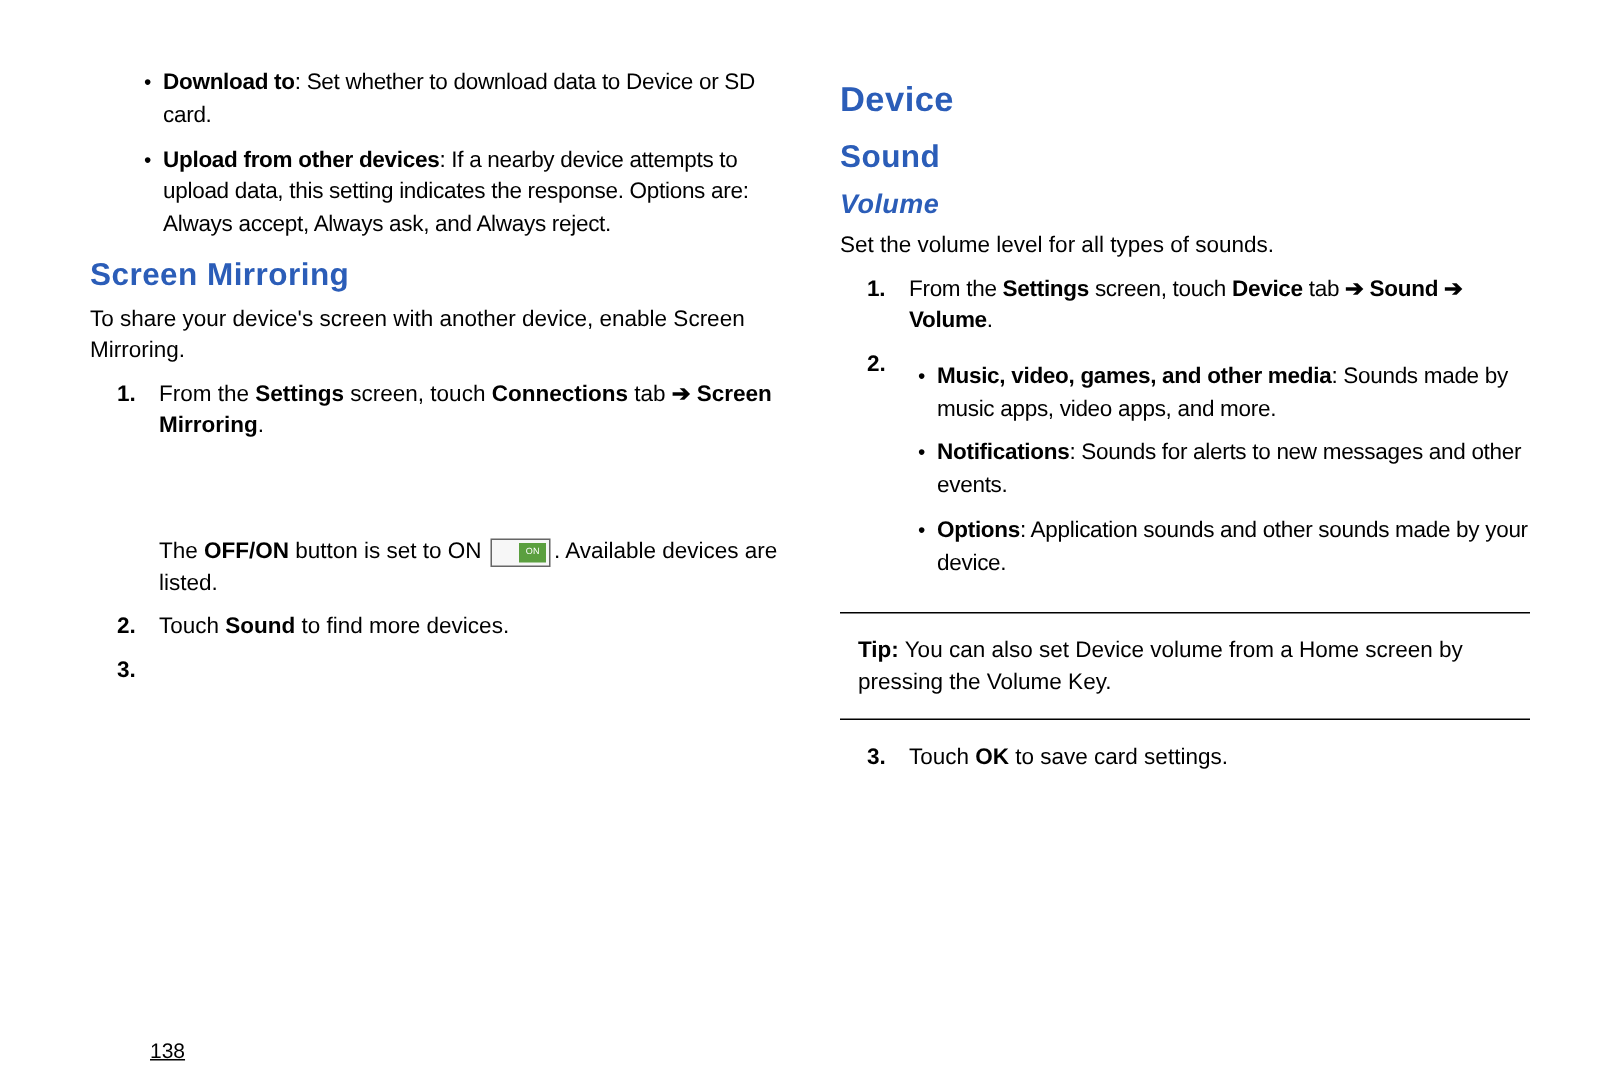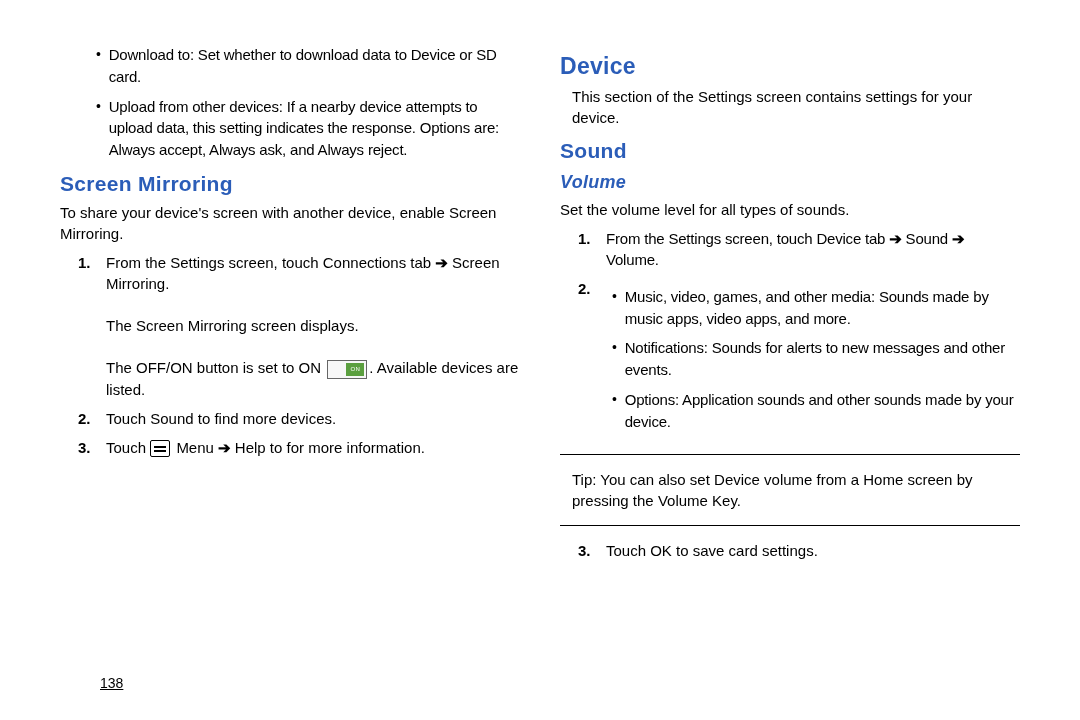--- a/index.html
+++ b/index.html
@@ -76,21 +76,21 @@
     min-width: 18px;
   }
   .sub-body {
     display: block;
   }
   .cond {
     font-family: Arial, Helvetica, sans-serif;
     letter-spacing: -0.2px;
   }
   .bold {
-    font-weight: 400;
+    font-weight: 700;
   }
   .arrow {
     font-weight: 700;
   }
   .icon-on {
     display: inline-block;
     vertical-align: middle;
     border: 1px solid #666;
     width: 38px;
     height: 17px;
@@ -132,21 +132,21 @@
   }
   .icon-menu::before { top: 5px; }
   .icon-menu::after { top: 9px; }
   .hr {
     border: none;
     border-top: 1.2px solid #000;
     margin: 14px 0;
   }
   .footer-num {
     position: absolute;
-    bottom: 26px;
+    bottom: 9px;
     left: 100px;
     font-size: 14px;
     text-decoration: underline;
   }
 </style>
 </head>
 <body>
 
 <div class="page">
 
@@ -168,44 +168,40 @@
     </div>
 
     <div class="h2">Screen Mirroring</div>
     <div class="paragraph">To share your device's screen with another device, enable Screen Mirroring.</div>
 
     <div class="num-list">
       <div class="num-item">
         <span class="num">1.</span>
         <span class="sub-body">
           <span>From the </span><span class="bold">Settings</span><span> screen, touch </span><span class="bold">Connections</span><span> tab </span><span class="arrow">➔</span> <span class="bold">Screen Mirroring</span>.<br><br>
-          <span>The Screen Mirroring screen displays.</span><br><br>
+          <br><br>
           <span>The </span><span class="bold">OFF/ON</span><span> button is set to ON </span><span class="icon-on"><span class="thumb">ON</span></span><span>. Available devices are listed.</span>
         </span>
       </div>
 
       <div class="num-item">
         <span class="num">2.</span>
         <span class="sub-body">
           <span>Touch </span><span class="bold">Sound</span><span> to find more devices.</span>
         </span>
       </div>
 
       <div class="num-item">
         <span class="num">3.</span>
-        <span class="sub-body">
-          <span>Touch </span><span class="icon-menu"></span> <span class="bold">Menu</span> <span class="arrow">➔</span> <span class="bold">Help</span><span> to for more information.</span>
-        </span>
       </div>
     </div>
   </div>
 
   <div class="col">
     <div class="h1">Device</div>
-    <div class="paragraph" style="margin-left:12px">This section of the Settings screen contains settings for your device.</div>
 
     <div class="h2">Sound</div>
     <div class="h3">Volume</div>
     <div class="paragraph">Set the volume level for all types of sounds.</div>
 
     <div class="num-list">
       <div class="num-item cond">
         <span class="num">1.</span>
         <span class="sub-body">
           <span>From the </span><span class="bold">Settings</span><span> screen, touch </span><span class="bold">Device</span><span> tab </span><span class="arrow">➔</span> <span class="bold">Sound</span> <span class="arrow">➔</span> <span class="bold">Volume</span>.

